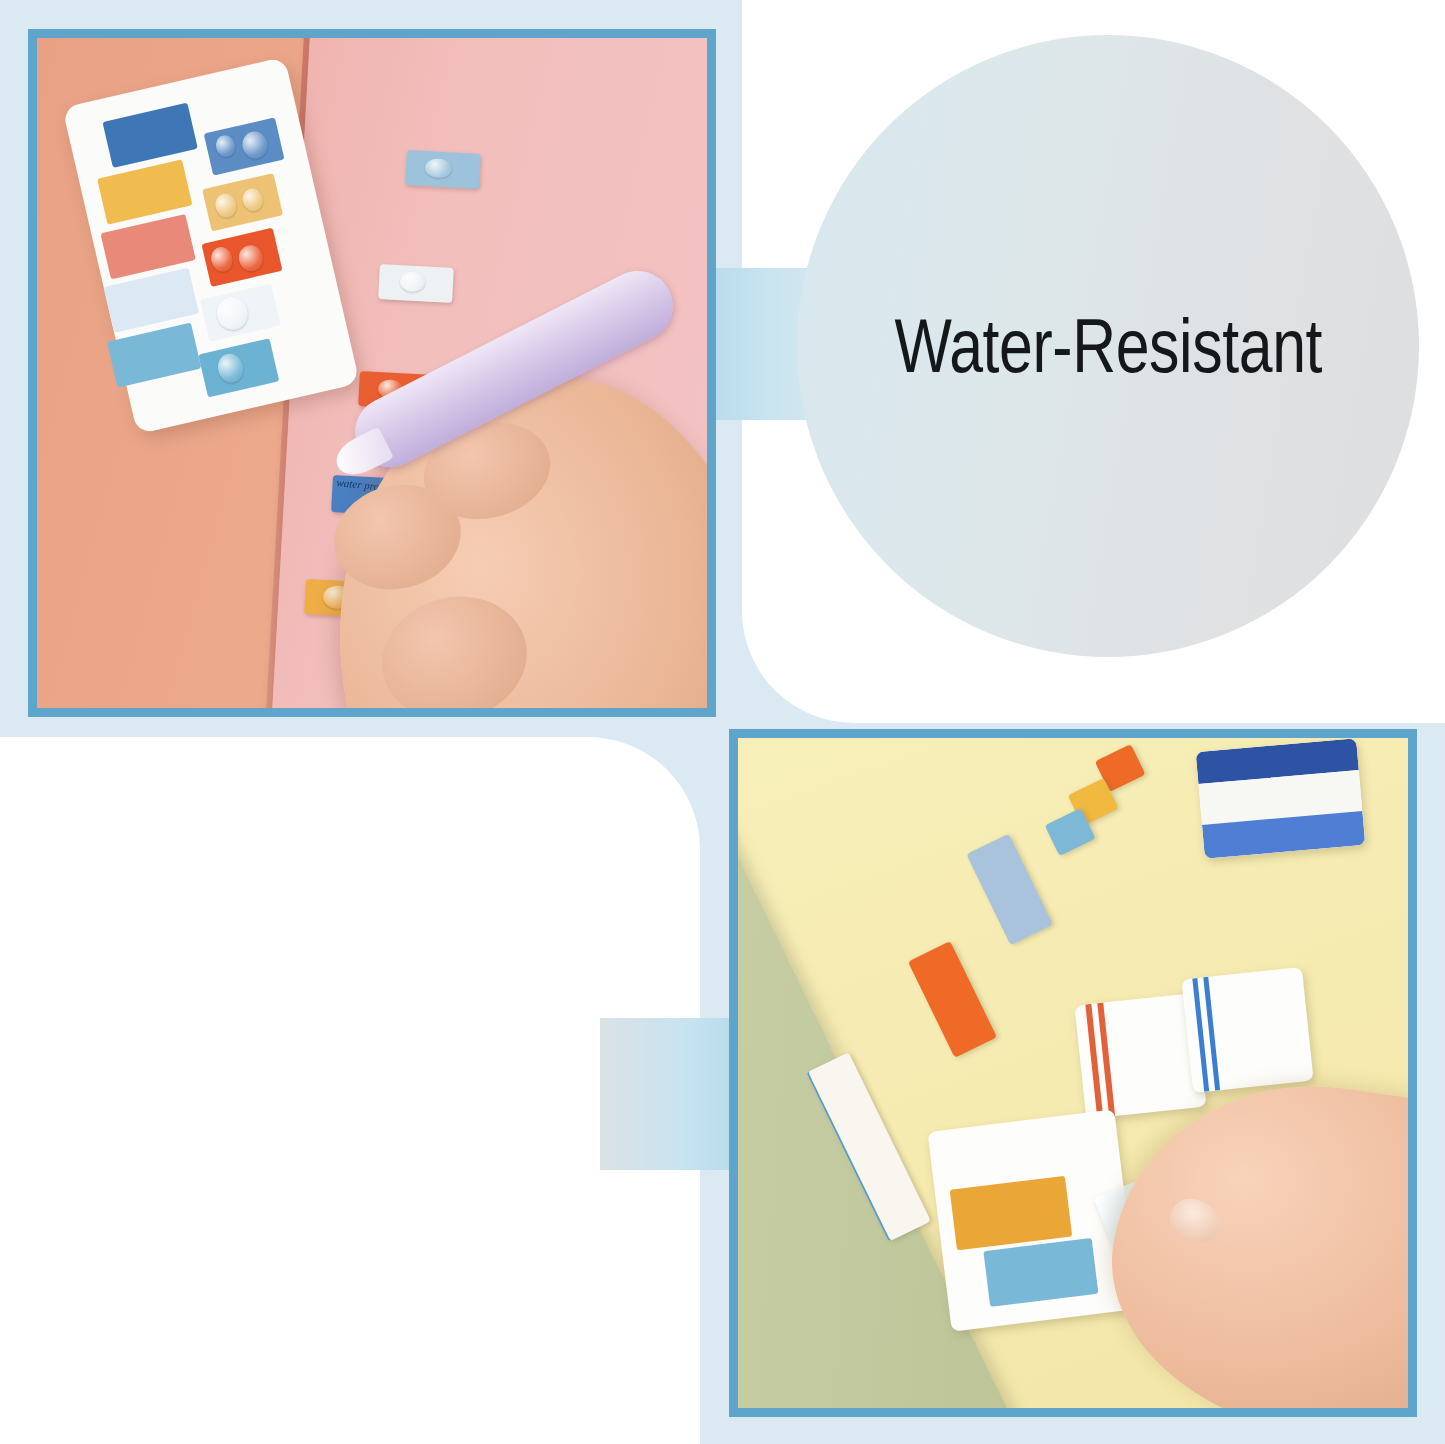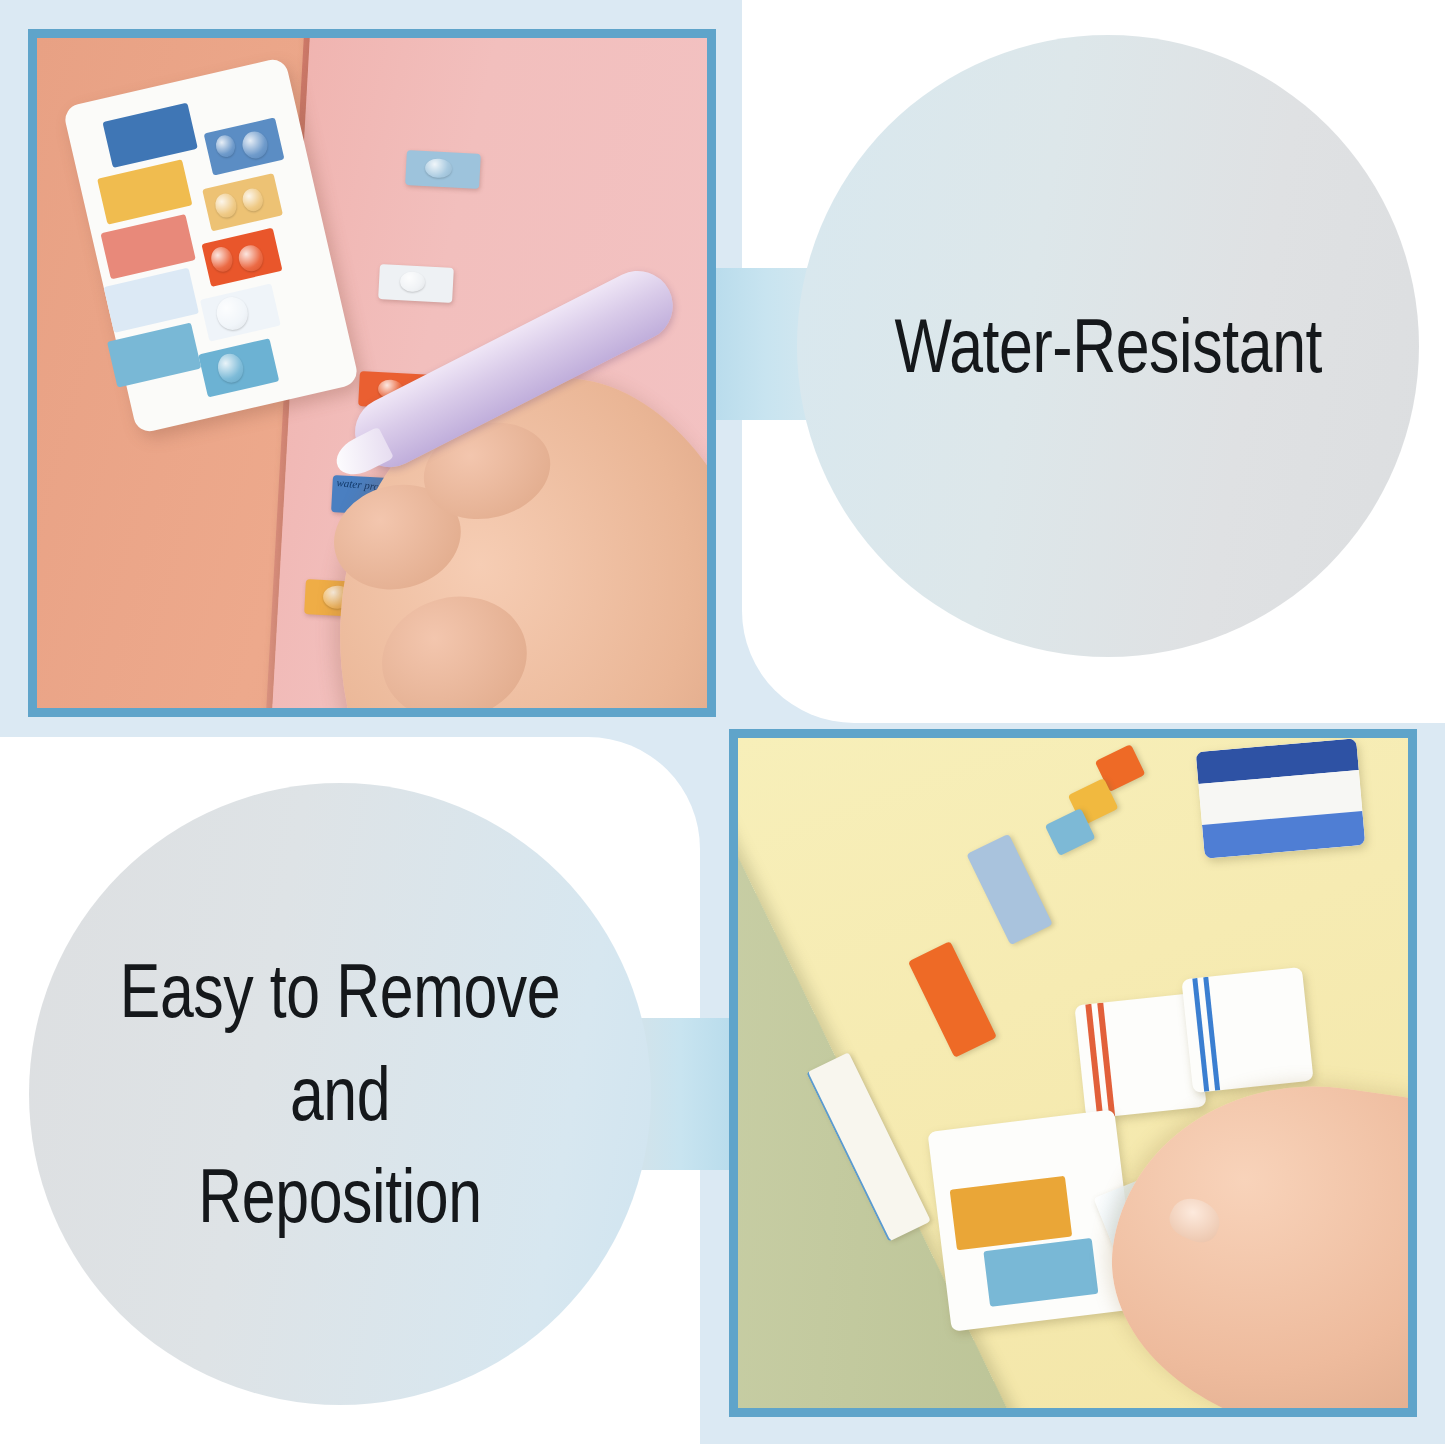--- a/index.html
+++ b/index.html
@@ -329,18 +329,14 @@
       <div style="position:absolute; right:28%; bottom:25%; width:7.5%; height:6%;
                   background:radial-gradient(ellipse at 40% 35%, #fdeadd, #e9bfa4);
                   border-radius:48% 48% 40% 40%; transform:rotate(24deg);"></div>
     </div>
   </div>
 
   <div class="feature-circle circle-tr">
     <span class="feature-text">Water-Resistant</span>
   </div>
 
-  <div class="feature-circle circle-bl">
-    <span class="feature-text">Easy to Remove and
-Reposition</span>
-  </div>
 
 </div>
 
 </body></html>

